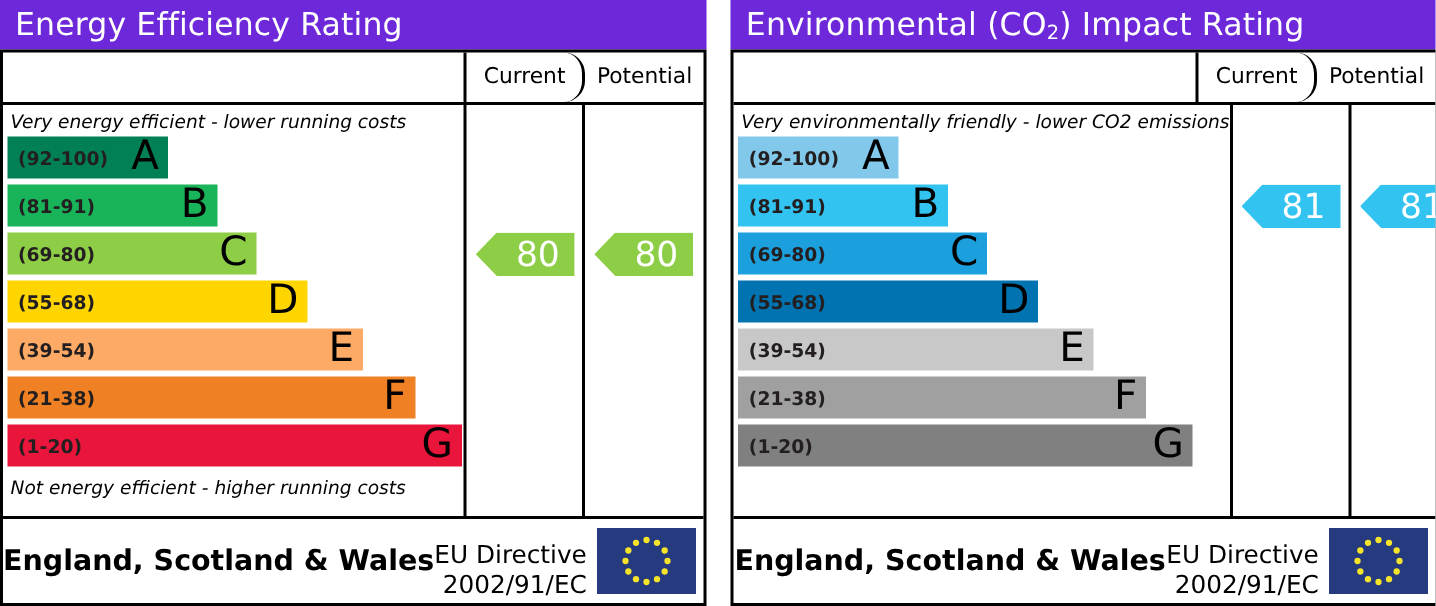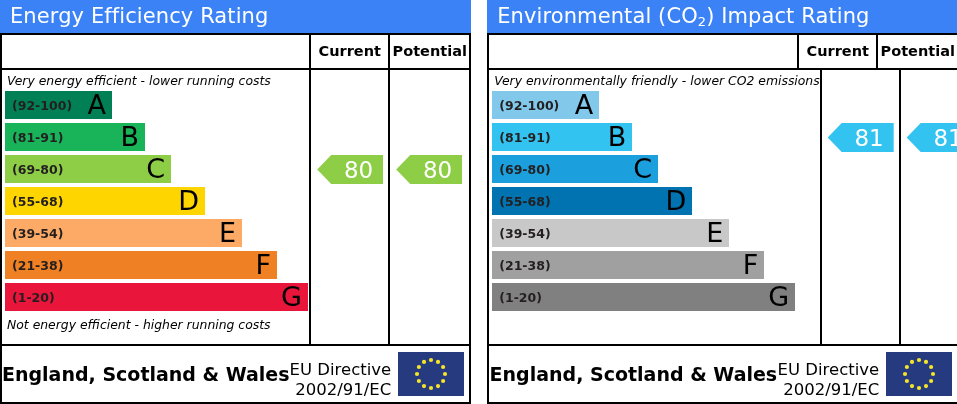--- a/index.html
+++ b/index.html
@@ -21,21 +21,21 @@
     gap: 16px;
   }
   .epc-panel {
     position: relative;
     width: 472px;
     height: 404px;
     box-sizing: border-box;
   }
   .panel-title {
     height: 33px;
-    background: #3b82f6;
+    background: #6d28d9;
     color: #ffffff;
     font-size: 21px;
     line-height: 33px;
     padding-left: 10px;
     letter-spacing: 0.1px;
     white-space: nowrap;
     overflow: hidden;
     box-sizing: border-box;
   }
   .panel-title sub {
@@ -61,24 +61,25 @@
     box-sizing: border-box;
   }
   .head-blank {
     flex: 1 1 auto;
     border-right: 2px solid #000;
   }
   .head-cell {
     width: 79px;
     flex: 0 0 79px;
     text-align: center;
-    font-weight: bold;
+    font-weight: normal;
     font-size: 14.5px;
     line-height: 33px;
     box-sizing: border-box;
+    border-radius: 14px;
   }
   .head-cell.with-border {
     border-right: 2px solid #000;
   }
   
   .body-row {
     display: flex;
     flex: 1 1 auto;
     box-sizing: border-box;
     border-bottom: 2px solid #000;

